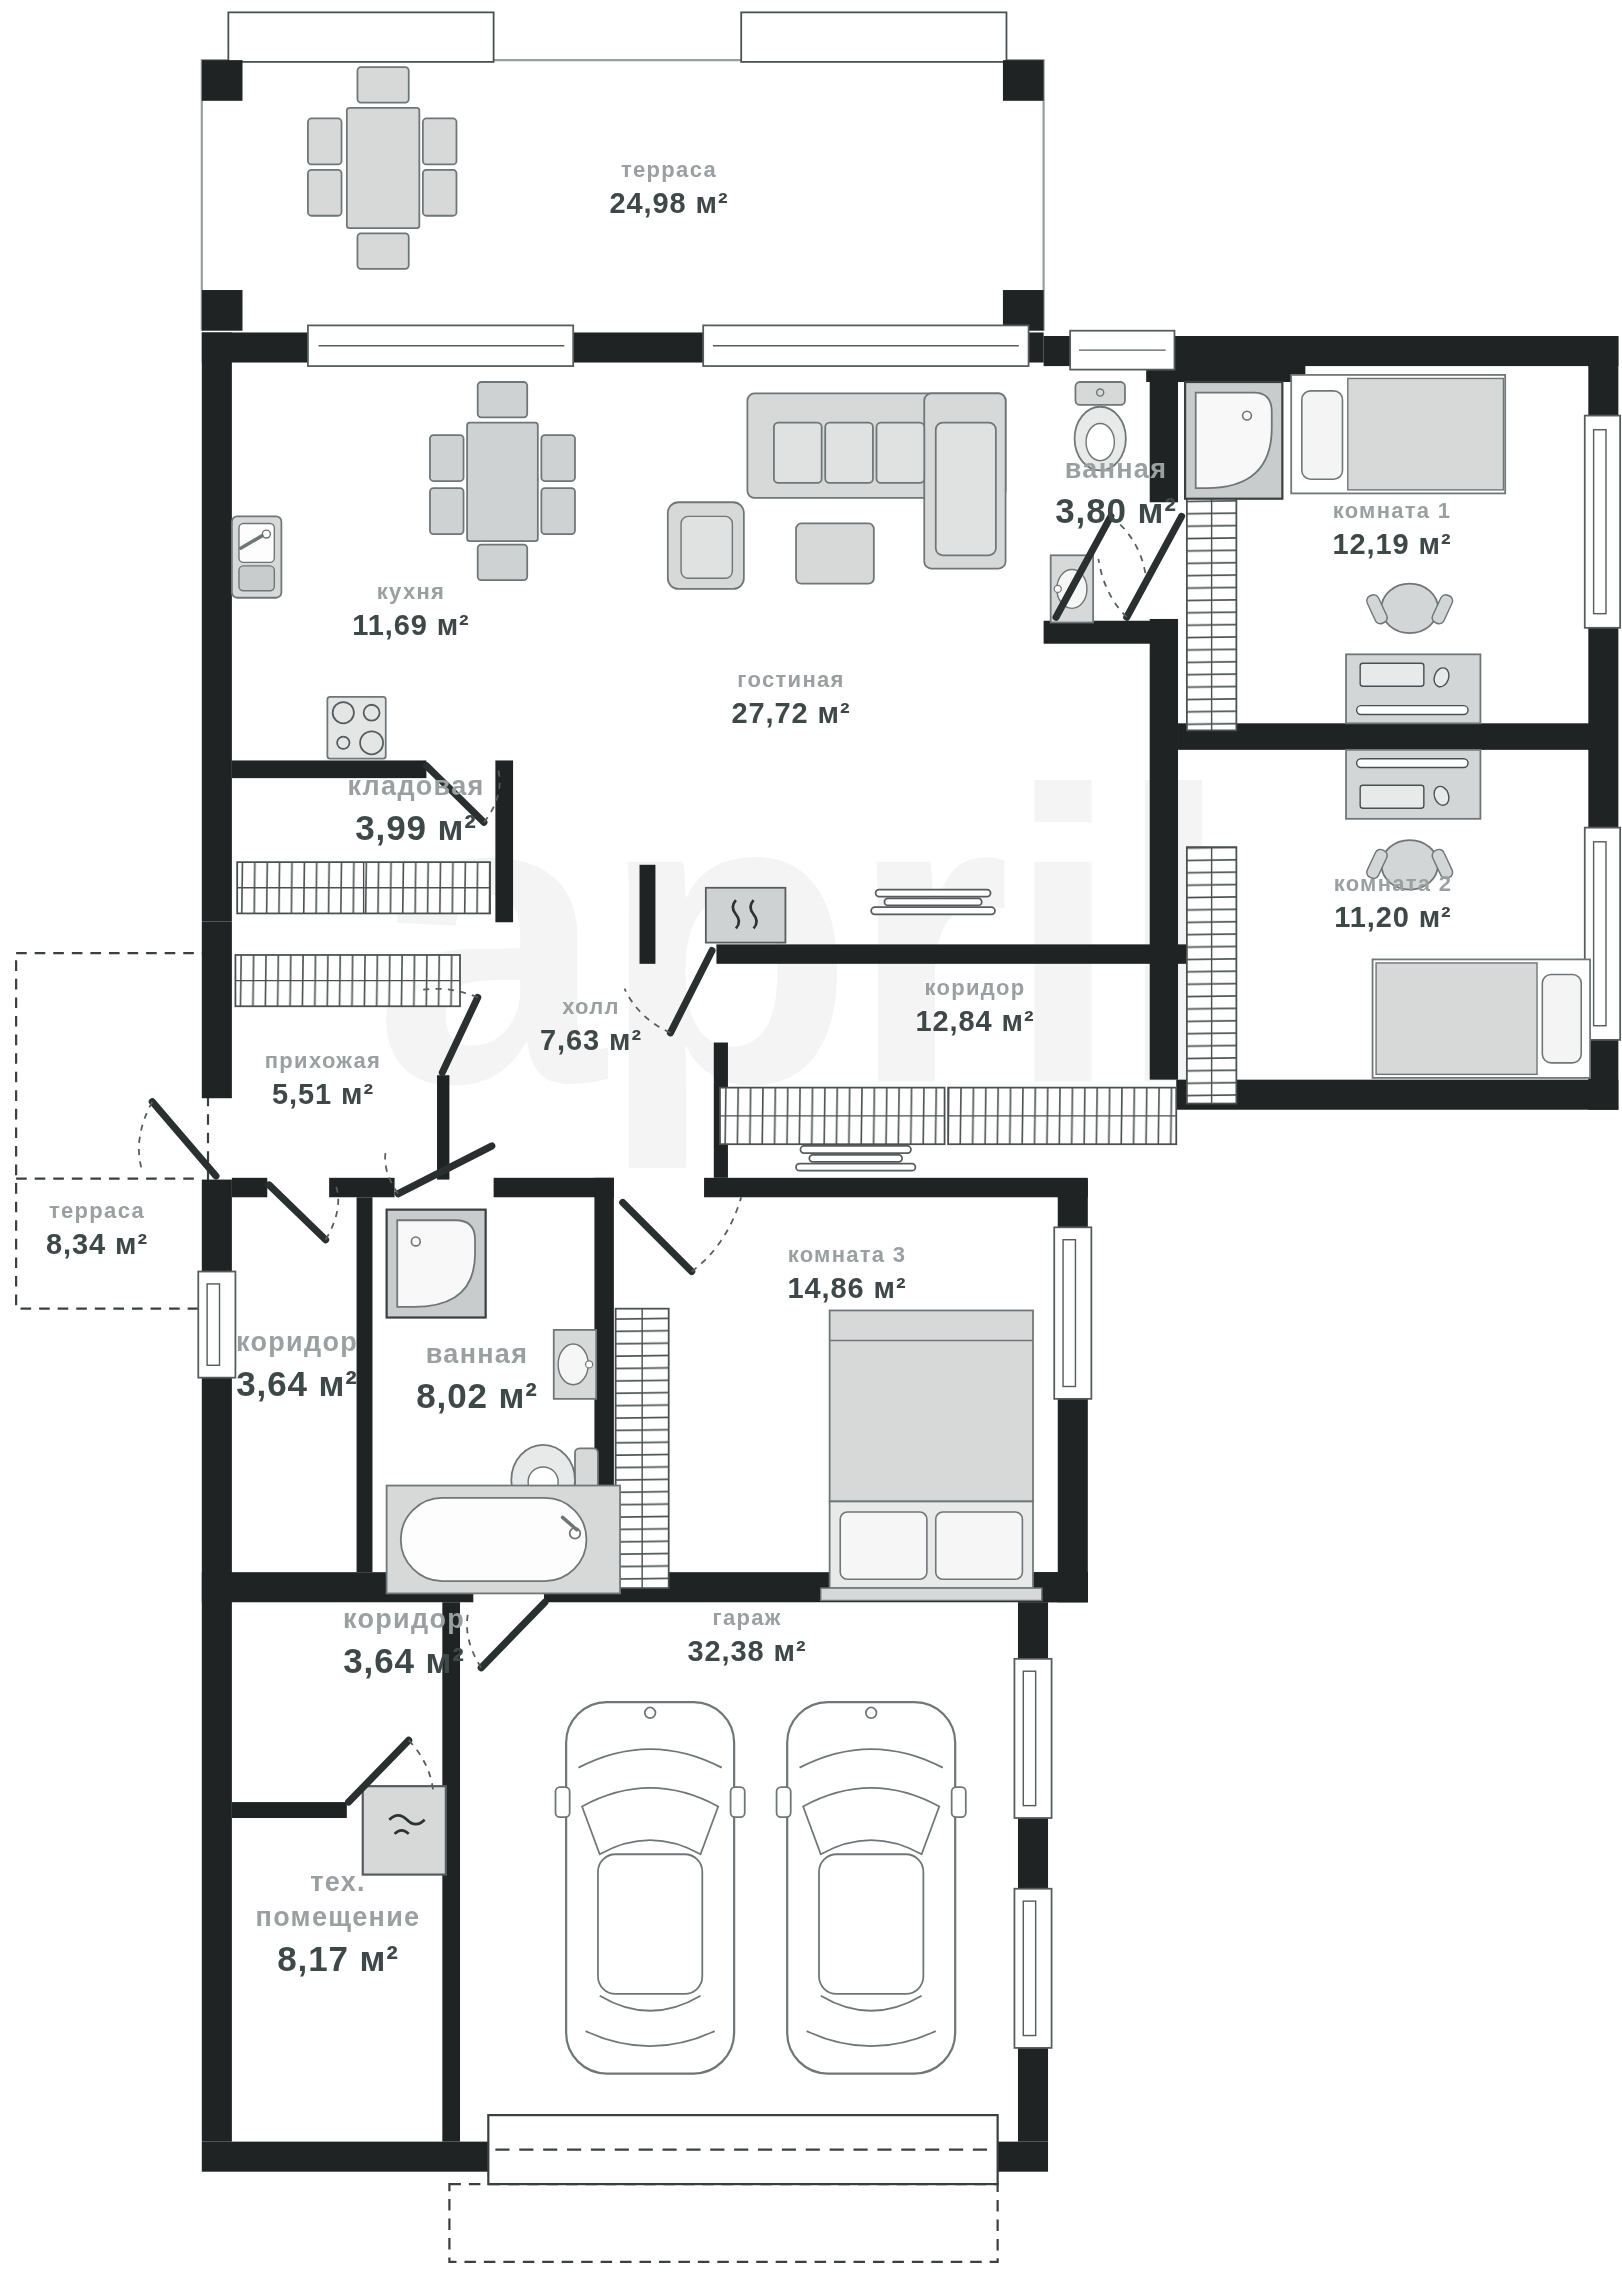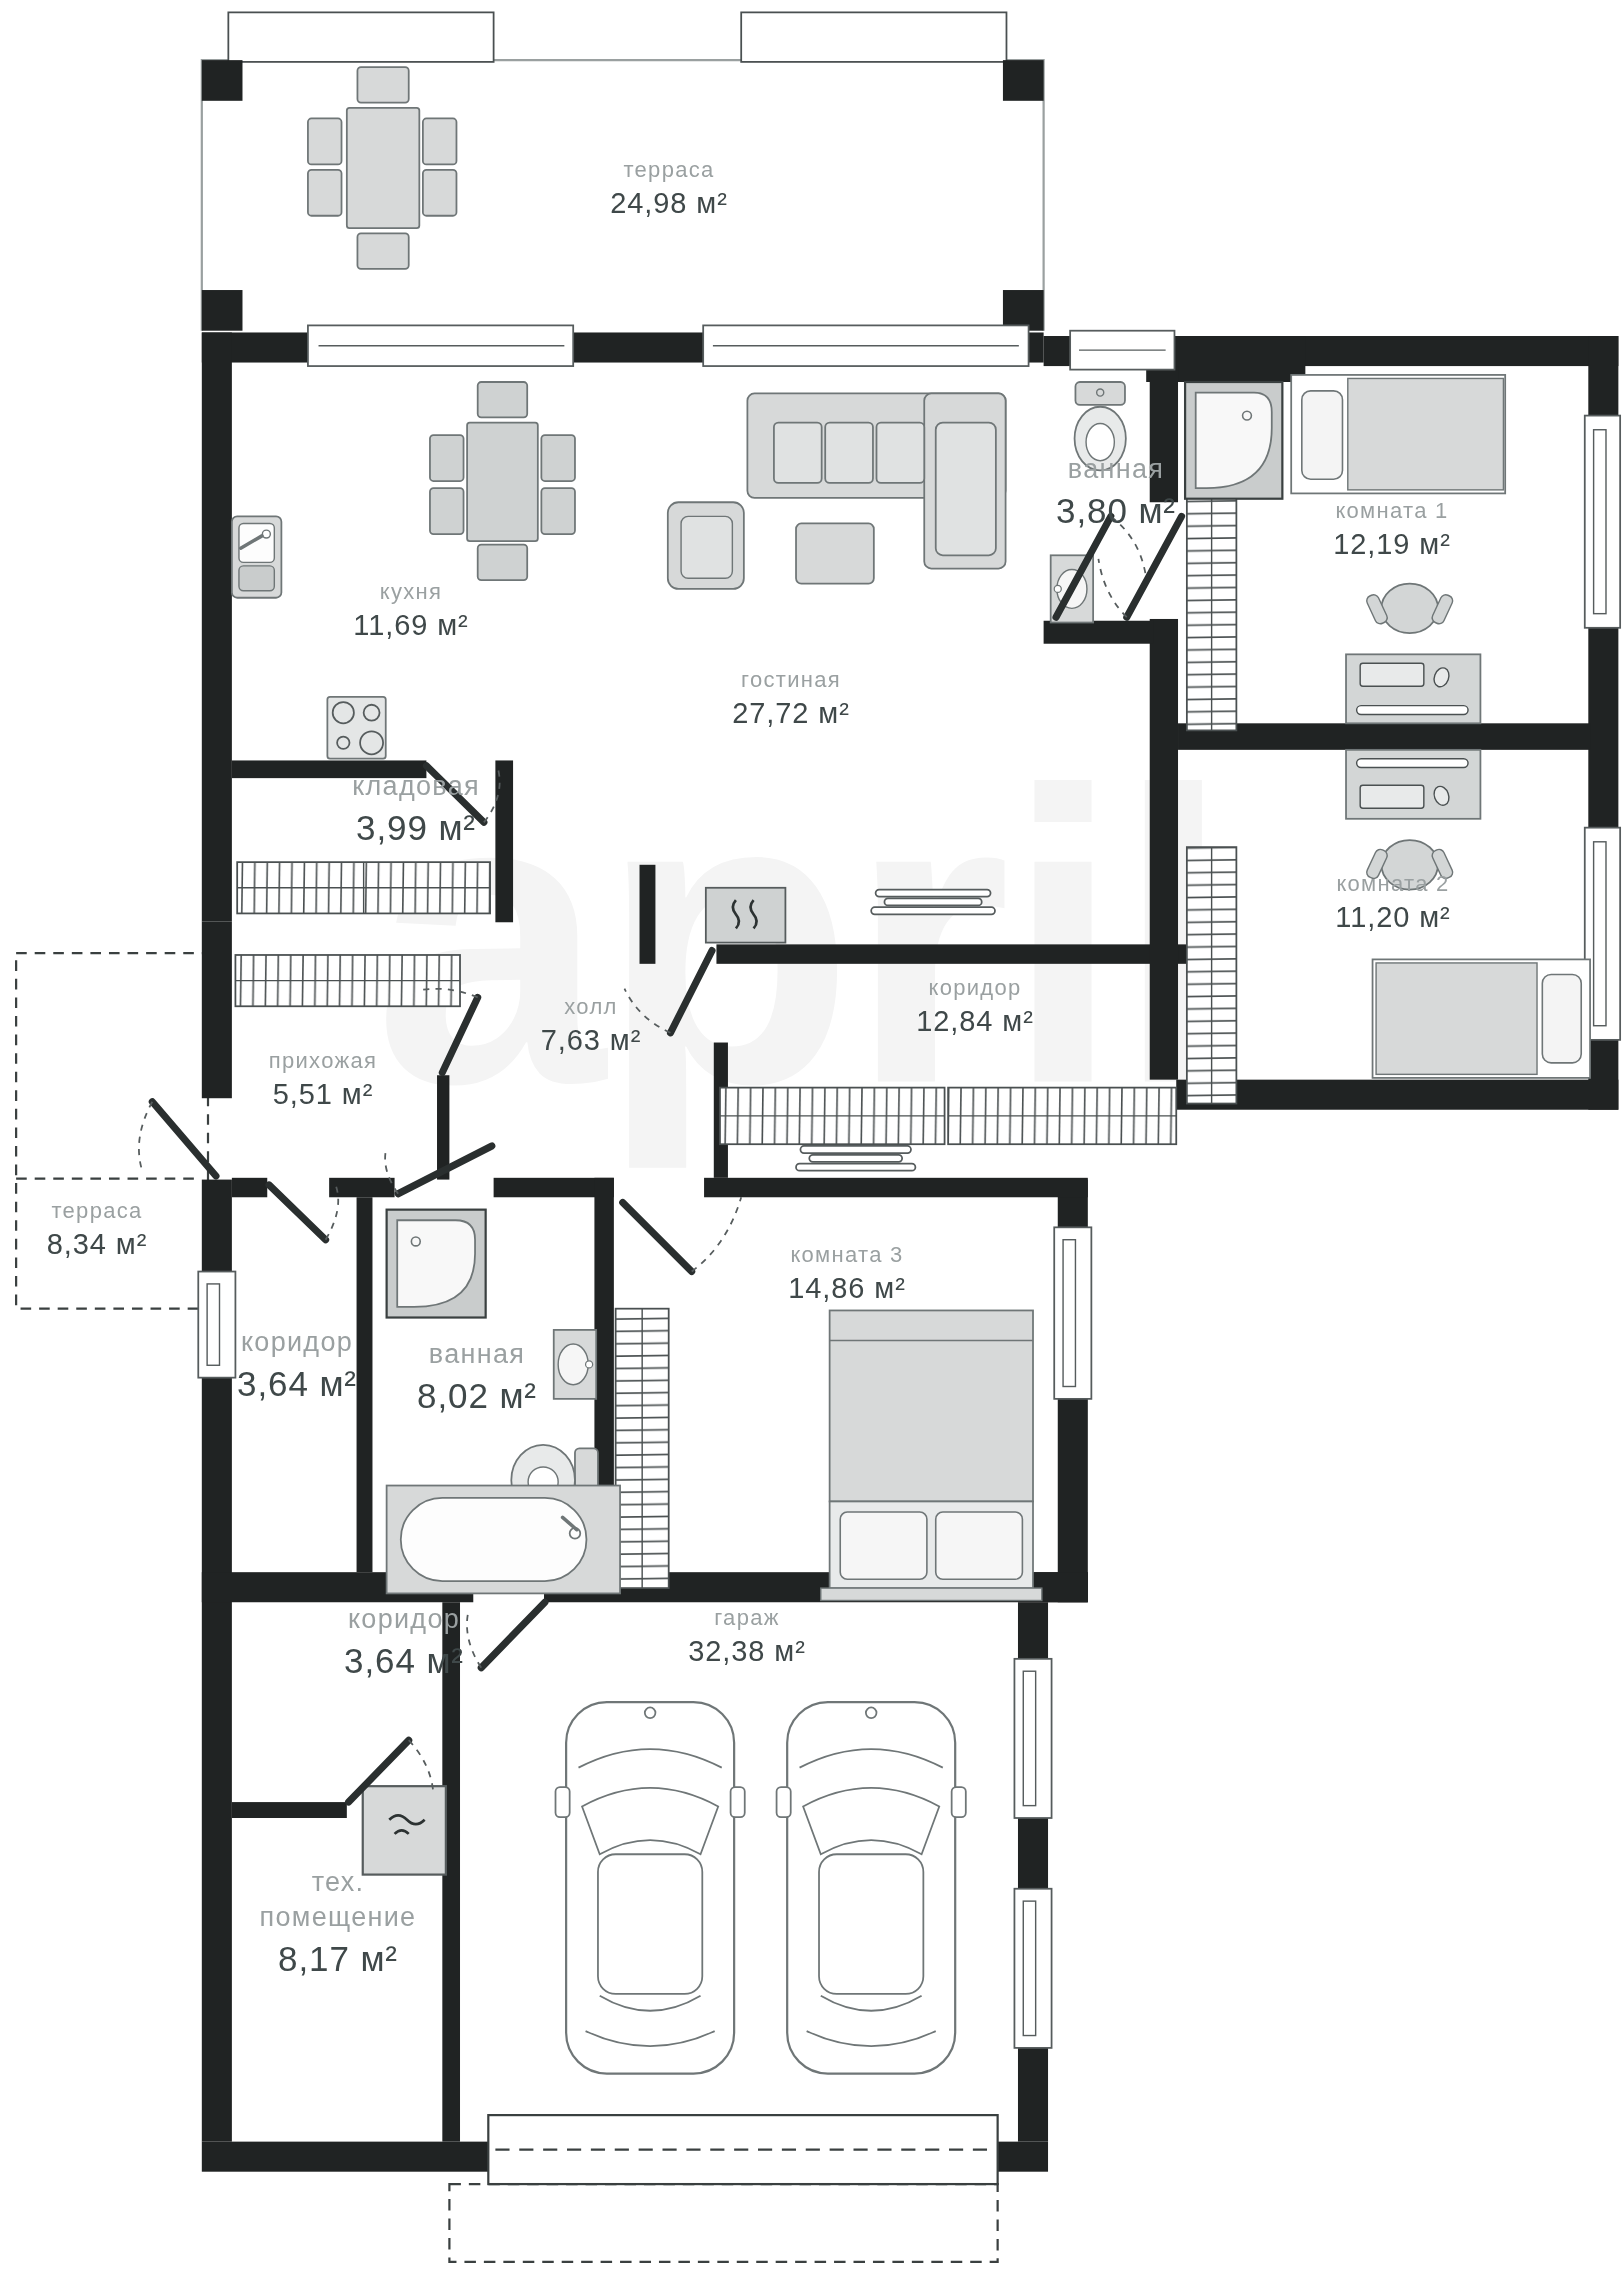--- a/index.html
+++ b/index.html
@@ -3,22 +3,22 @@
 <meta charset="utf-8">
 <style>
   html,body{margin:0;padding:0;background:#ffffff;}
   #stage{position:relative;width:1623px;height:2284px;background:#fff;overflow:hidden;
          font-family:"Liberation Sans", sans-serif;}
   #watermark{position:absolute;left:800px;top:937px;transform:translate(-50%,-50%);
              font-size:416px;font-weight:700;color:#f4f4f4;letter-spacing:-5.3px;
              user-select:none;white-space:nowrap;z-index:0;}
   #plan{position:absolute;left:0;top:0;z-index:1;}
   .label{position:absolute;transform:translate(-50%,-50%);text-align:center;z-index:2;line-height:1.3;}
-  .rname{font-size:22px;color:#9aa0a1;font-weight:400;letter-spacing:1.3px;}
-  .rarea{font-size:29px;color:#3f4849;font-weight:400;letter-spacing:0.9px;margin-top:0.9px;}
+  .rname{font-size:22px;color:#9aa0a1;font-weight:700;letter-spacing:1.3px;}
+  .rarea{font-size:29px;color:#3f4849;font-weight:700;letter-spacing:0.9px;margin-top:0.9px;}
   .label.small .rname{font-size:27px;}
   .label.small .rarea{font-size:35px;}
   .label.wrap{width:168px;text-align:center;}
 </style>
 </head>
 <body>
 
 <div id="stage">
 
   <div id="watermark">april</div>

